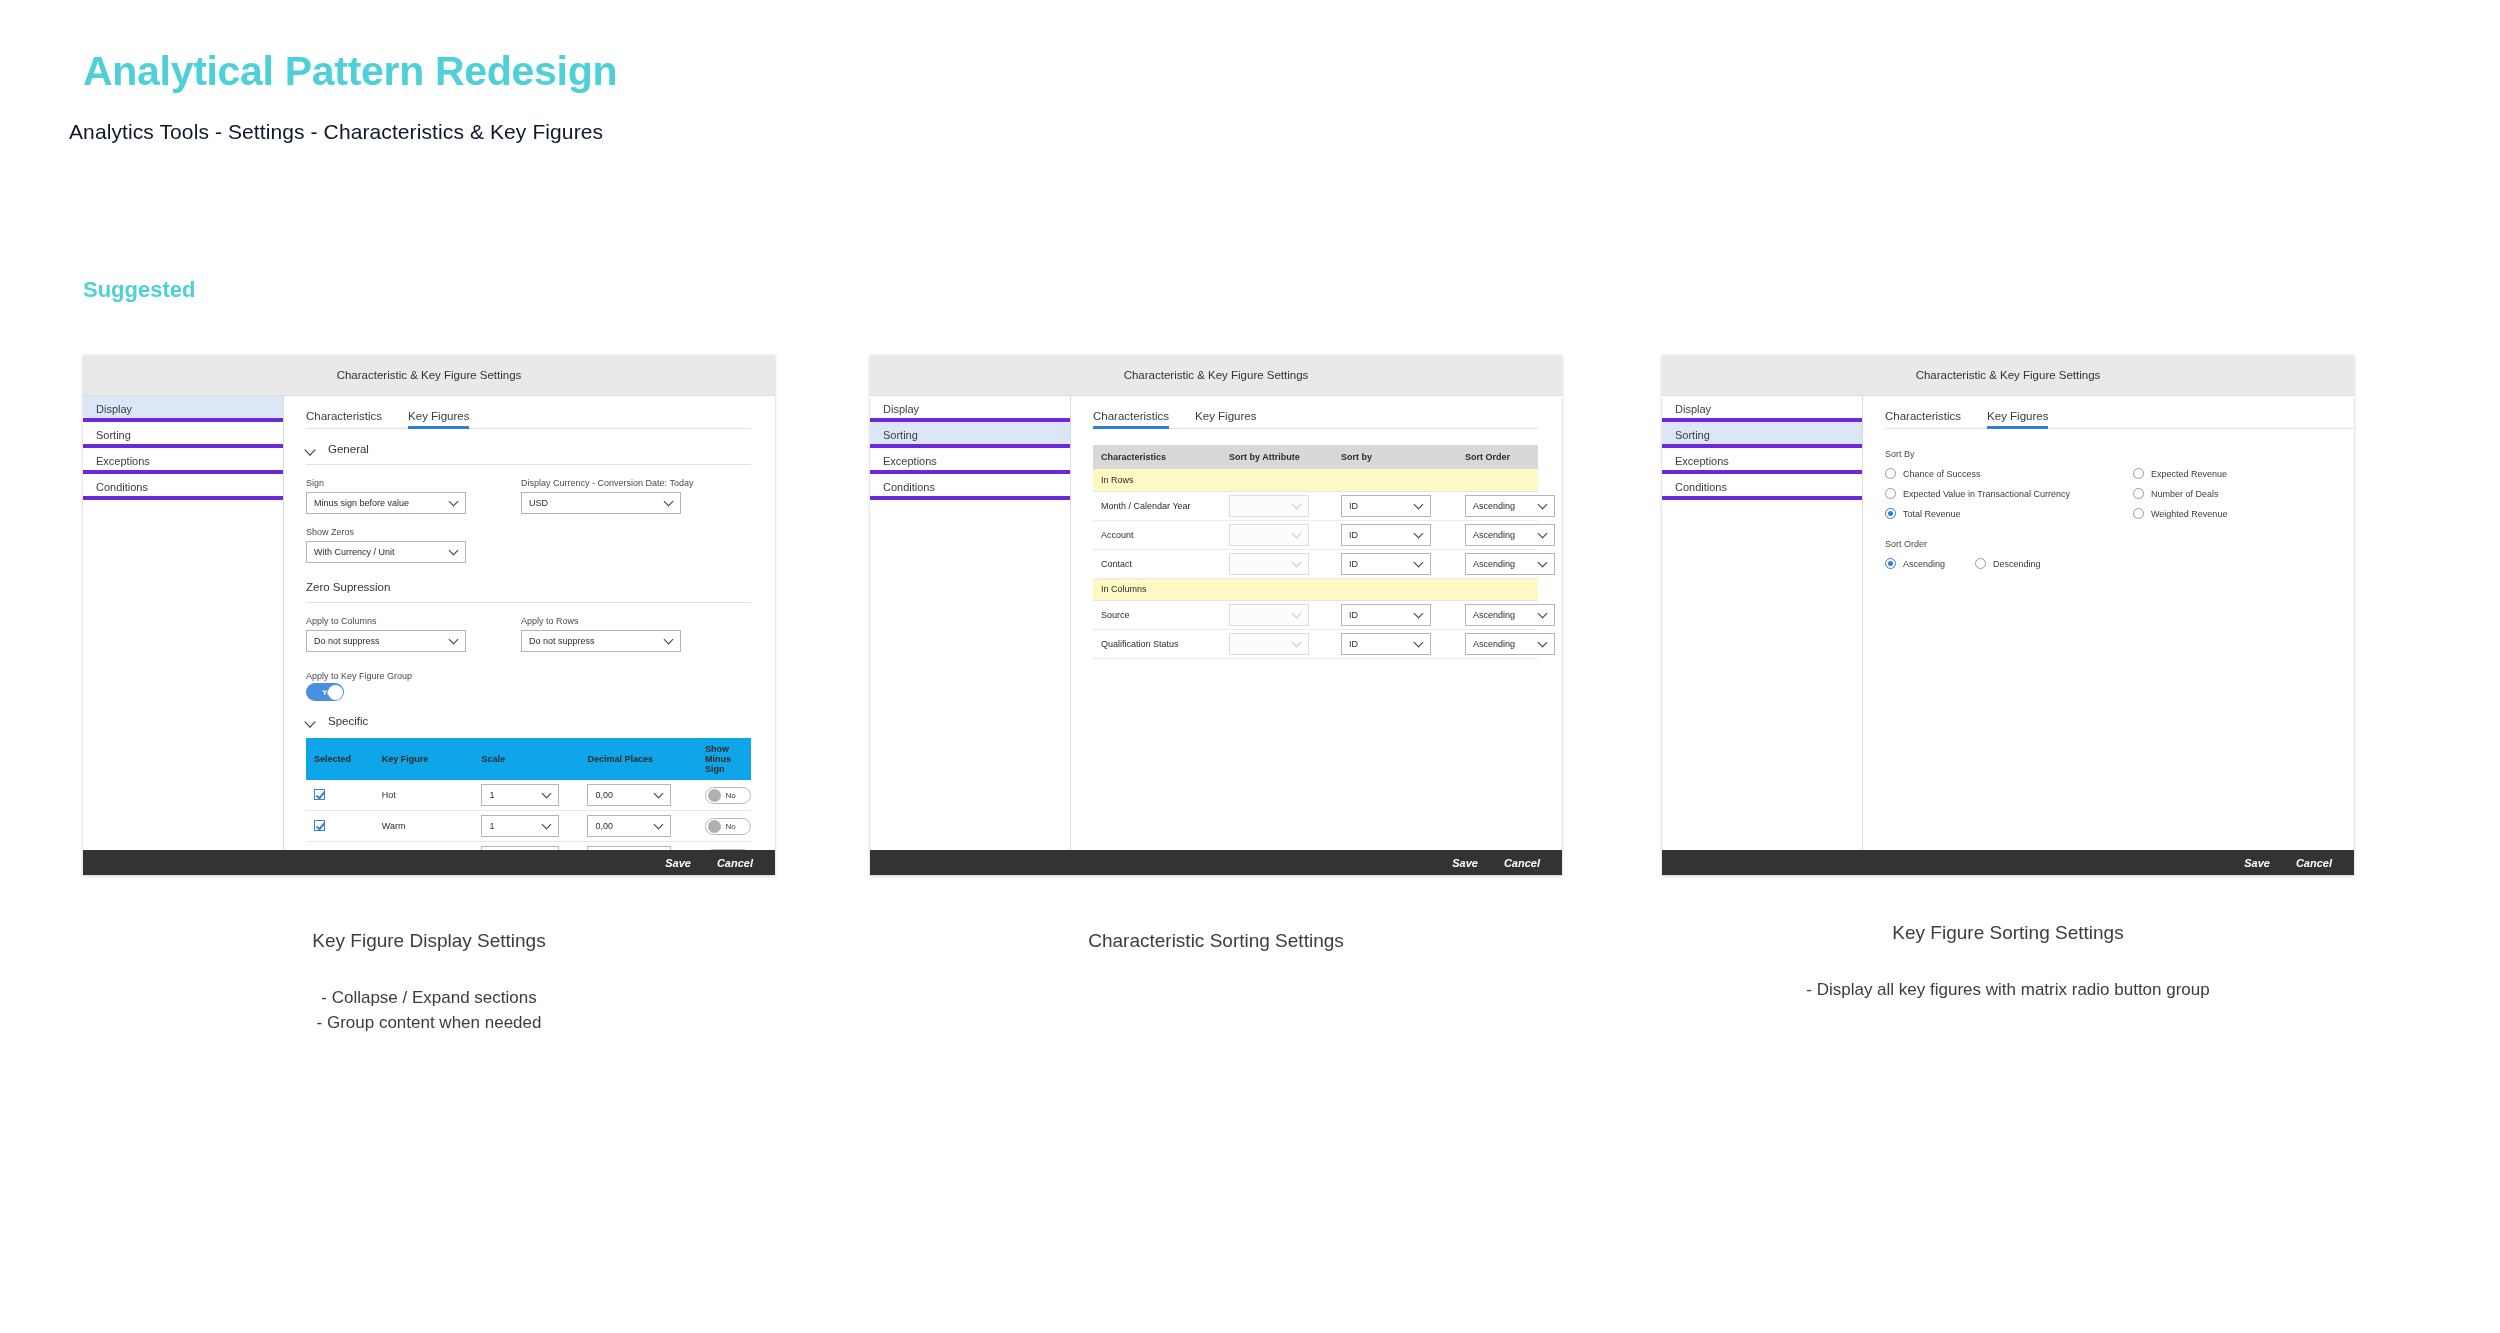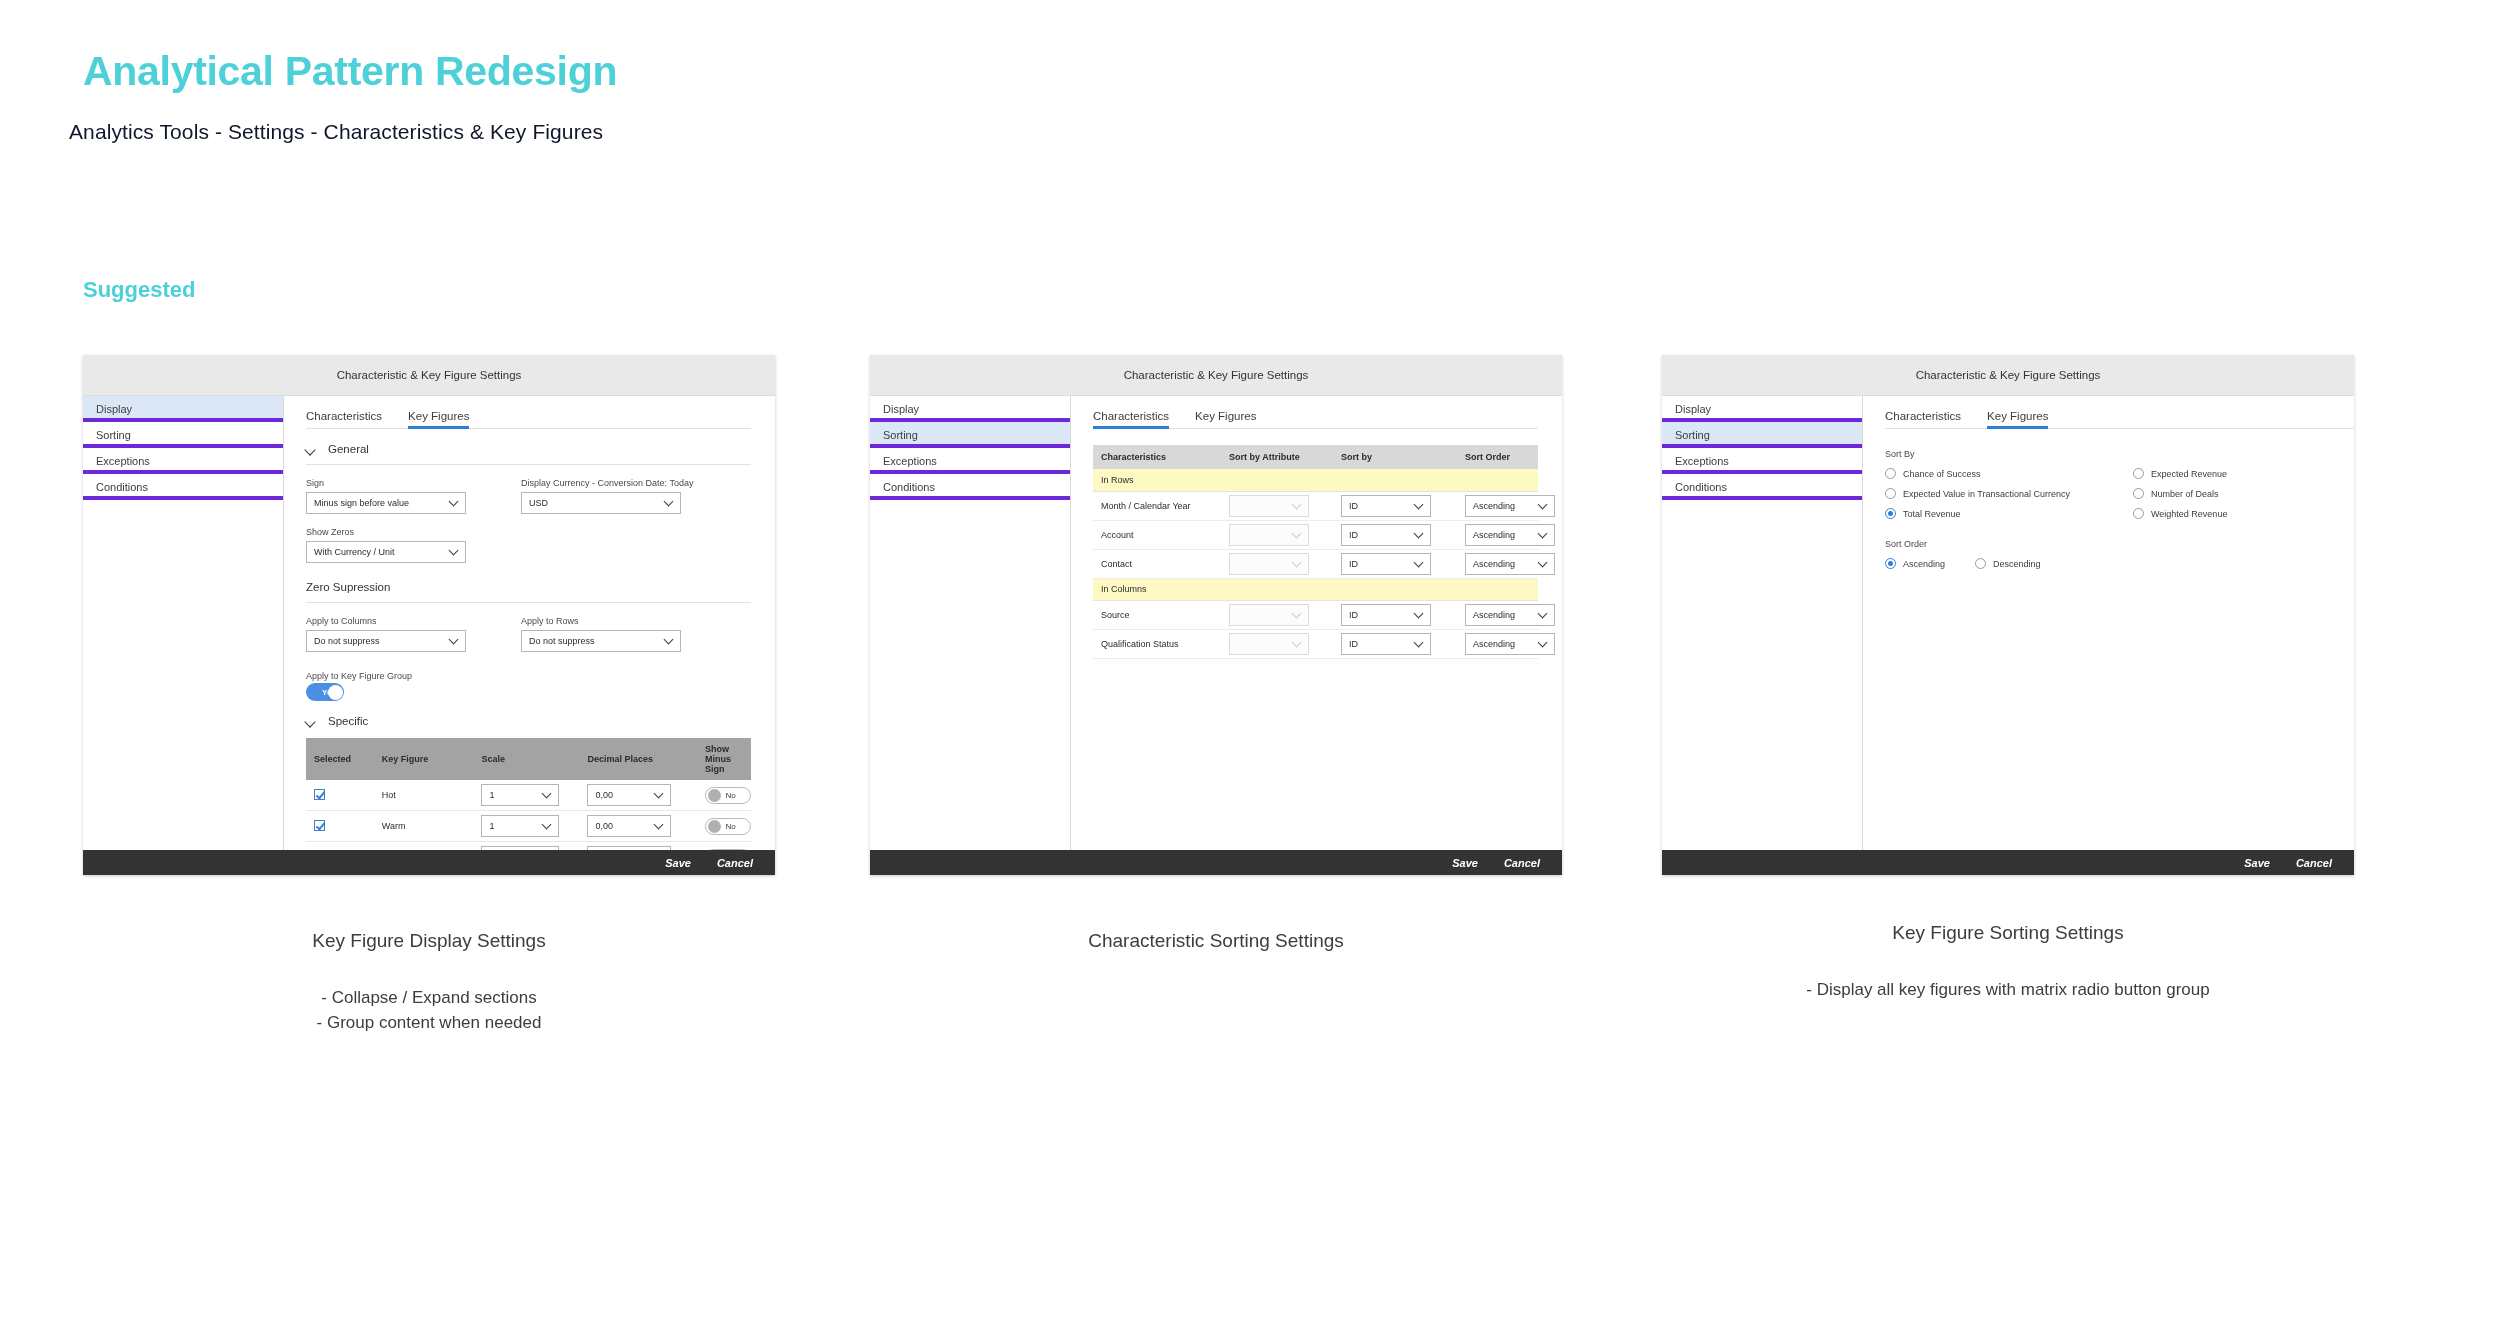--- a/index.html
+++ b/index.html
@@ -112,21 +112,21 @@
   }
   .toggle .lbl{font-size:8px;color:#fff;margin-left:16px;font-weight:bold;}
   .toggle .knob{
     position:absolute;right:1.5px;top:1.5px;width:15px;height:15px;
     border-radius:50%;background:#fff;
   }
 
   
   .kf-table{margin-top:11px;width:100%;border-collapse:collapse;}
   .kf-table th{
-    background:#a3a3a3;font-size:9px;color:#2b2b2b;text-align:left;
+    background:#0ea5e9;font-size:9px;color:#2b2b2b;text-align:left;
     padding:6px 0 6px 8px;font-weight:bold;
   }
   .kf-table td{
     padding:4px 0 4px 8px;border-bottom:1px solid #e8e8e8;font-size:9px;color:#2b2b2b;
     height:23px;box-sizing:border-box;
   }
   .chk{
     width:11px;height:11px;border:1px solid #3d7fd1;background:#fff;
     position:relative;display:inline-block;box-sizing:border-box;
   }

